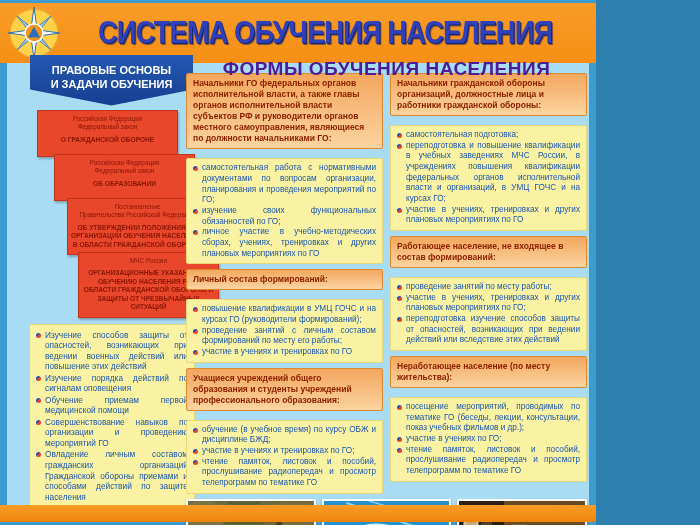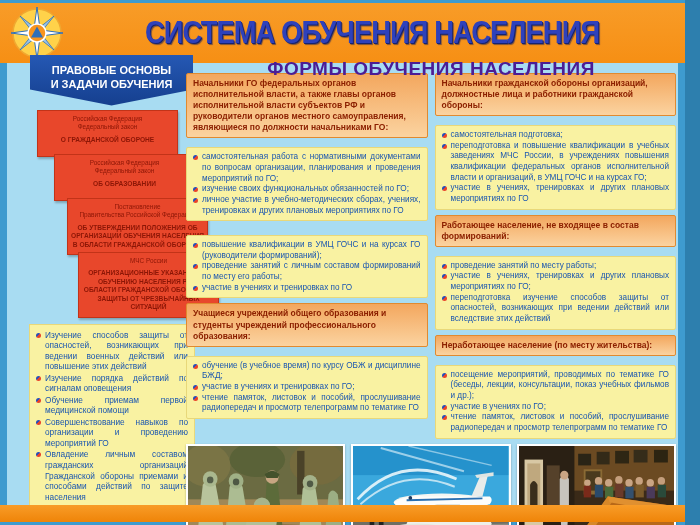--- a/index.html
+++ b/index.html
@@ -1,17 +1,17 @@
 <!DOCTYPE html>
 <html><head>
 <meta charset="utf-8">
 <style>
   * { margin:0; padding:0; box-sizing:border-box; }
   body { background:#2d7fae; font-family:"Liberation Sans", sans-serif; }
-  .poster{ position:relative; width:685px; height:525px; background:#3e9bcf; overflow:hidden; }
+  .poster{ position:relative; width:596px; height:525px; background:#3e9bcf; overflow:hidden; }
   .content-bg{ position:absolute; left:7px; right:7px; top:60px; bottom:20px; background:#a8dcf2; }
 
   
   .top-band{ position:absolute; left:0; right:0; top:3px; height:60px; background:linear-gradient(#f89c28,#f68f14); display:flex; align-items:center; }
   .bottom-band{ position:absolute; left:0; right:0; bottom:3px; height:17px; background:linear-gradient(#f89c28,#ef8408); }
   .emblem-wrap{ width:74px; display:flex; justify-content:center; }
   .poster-title{ flex:1; text-align:center; font-weight:bold; font-size:31px; color:#2e41bb;
       text-shadow:1px 1px 0 #16226f, 2px 2px 1px rgba(20,30,90,.55); letter-spacing:-1px; }
   .poster-title .squeeze{ display:inline-block; transform:scaleX(.88); transform-origin:center; white-space:nowrap; }
 
@@ -138,20 +138,21 @@
           <div class="block-header">Начальники ГО федеральных органов исполнительной власти, а также главы органов исполнительной власти субъектов РФ и руководители органов местного самоуправления, являющиеся по должности начальниками ГО:</div>
           <div class="block-body">
             <ul>
               <li>самостоятельная работа с нормативными документами по вопросам организации, планирования и проведения мероприятий по ГО;</li>
               <li>изучение своих функциональных обязанностей по ГО;</li>
               <li>личное участие в учебно-методических сборах, учениях, тренировках и других плановых мероприятиях по ГО</li>
             </ul>
           </div>
         </div>
         <div class="block">
+          <div class="block-header">Личный состав формирований:</div>
           <div class="block-body">
             <ul>
               <li>повышение квалификации в УМЦ ГОЧС и на курсах ГО (руководители формирований);</li>
               <li>проведение занятий с личным составом формирований по месту его работы;</li>
               <li>участие в учениях и тренировках по ГО</li>
             </ul>
           </div>
         </div>
         <div class="block">
           <div class="block-header">Учащиеся учреждений общего образования и студенты учреждений профессионального образования:</div>

